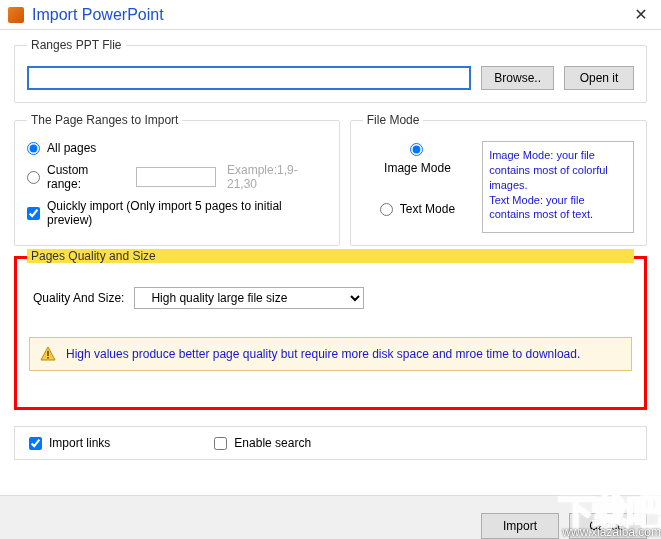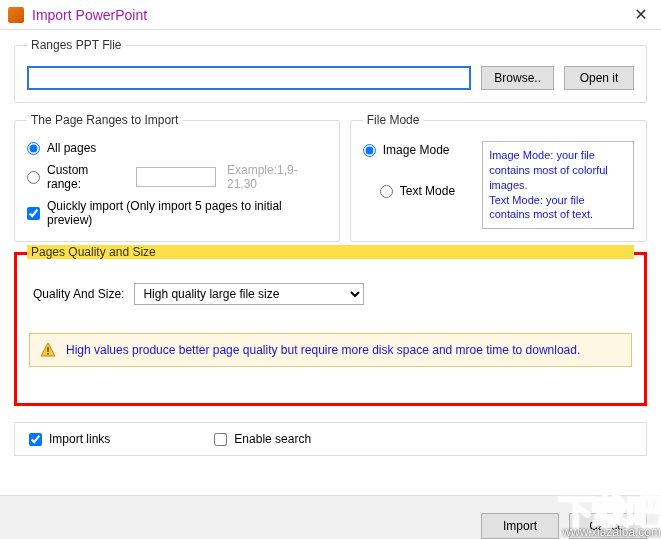--- a/index.html
+++ b/index.html
@@ -21,21 +21,21 @@
   background: #fff;
 }
 .titlebar .app-icon {
   width: 16px; height: 16px;
   background: linear-gradient(135deg, #e67e22, #d35400);
   border-radius: 2px;
   margin-right: 8px;
   display: flex; align-items: center; justify-content: center;
   color: #fff; font-size: 9px; font-weight: bold;
 }
-.titlebar .title { flex: 1; font-size: 14px; color: #a21caf; }
+.titlebar .title { flex: 1; font-size: 16px; color: #1d4ed8; }
 .titlebar .close {
   width: 40px; height: 30px;
   display: flex; align-items: center; justify-content: center;
   font-size: 16px; color: #333;
   cursor: pointer;
 }
 .content { padding: 8px 14px 0 14px; }
 fieldset {
   border: 1px solid #ddd;
   border-radius: 2px;
@@ -113,21 +113,21 @@
 .quality-row {
   display: flex; align-items: center; gap: 10px;
   margin: 6px 0 28px 6px;
 }
 .quality-row label { font-size: 12px; }
 select {
   height: 22px;
   width: 230px;
   border: 1px solid #adadad;
   font-size: 12px;
-  padding: 0 4px;
+  padding: 0 12px;
   background: #fff;
 }
 .warning-bar {
   border: 1px solid #e0c97a;
   background: #fdf7e3;
   padding: 8px 10px;
   display: flex;
   align-items: center;
   gap: 10px;
   margin: 0 2px;
@@ -218,21 +218,21 @@
       <div class="check-row" style="margin-top:8px;margin-bottom:0;">
         <input type="checkbox" checked="" style="">
         <span>Quickly import (Only import 5 pages to  initial  preview)</span>
       </div>
     </fieldset>
 
     <fieldset>
       <legend>File Mode</legend>
       <div class="filemode-inner">
         <div class="filemode-radios">
-          <div class="radio-row" style="margin:0;">
+          <div class="radio-row" style="margin:0;flex-direction:column;">
             <input type="radio" name="fmode" checked="" style="">
             <span>Image Mode</span>
           </div>
           <div class="radio-row" style="margin:17px;">
             <input type="radio" name="fmode" style="">
             <span>Text Mode</span>
           </div>
         </div>
         <div class="filemode-hint" style="white-space:pre-line;">Image Mode: your file contains most of colorful images.
 Text Mode: your file contains most of text.</div>

